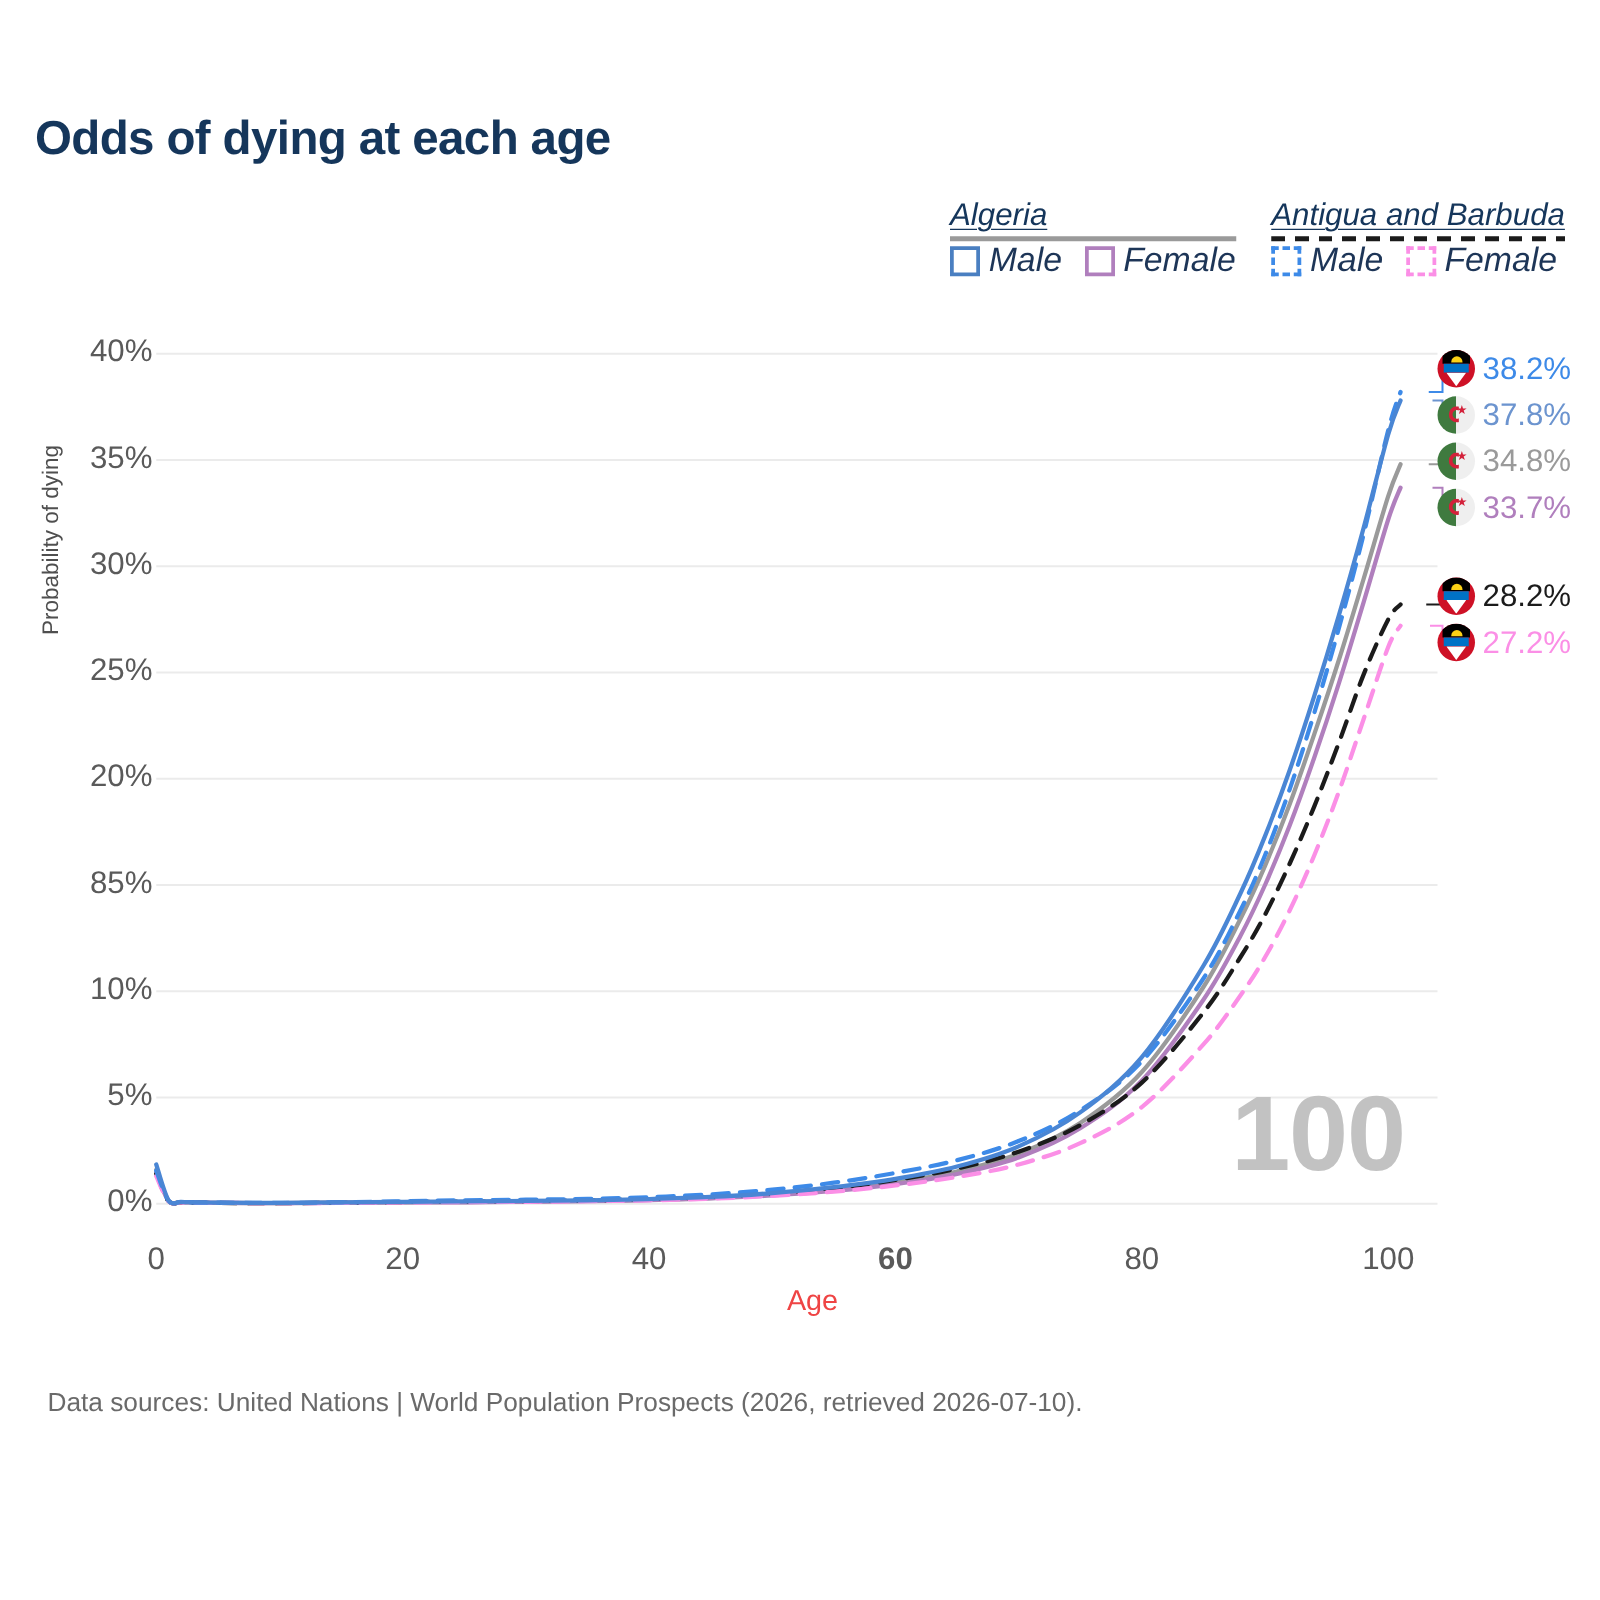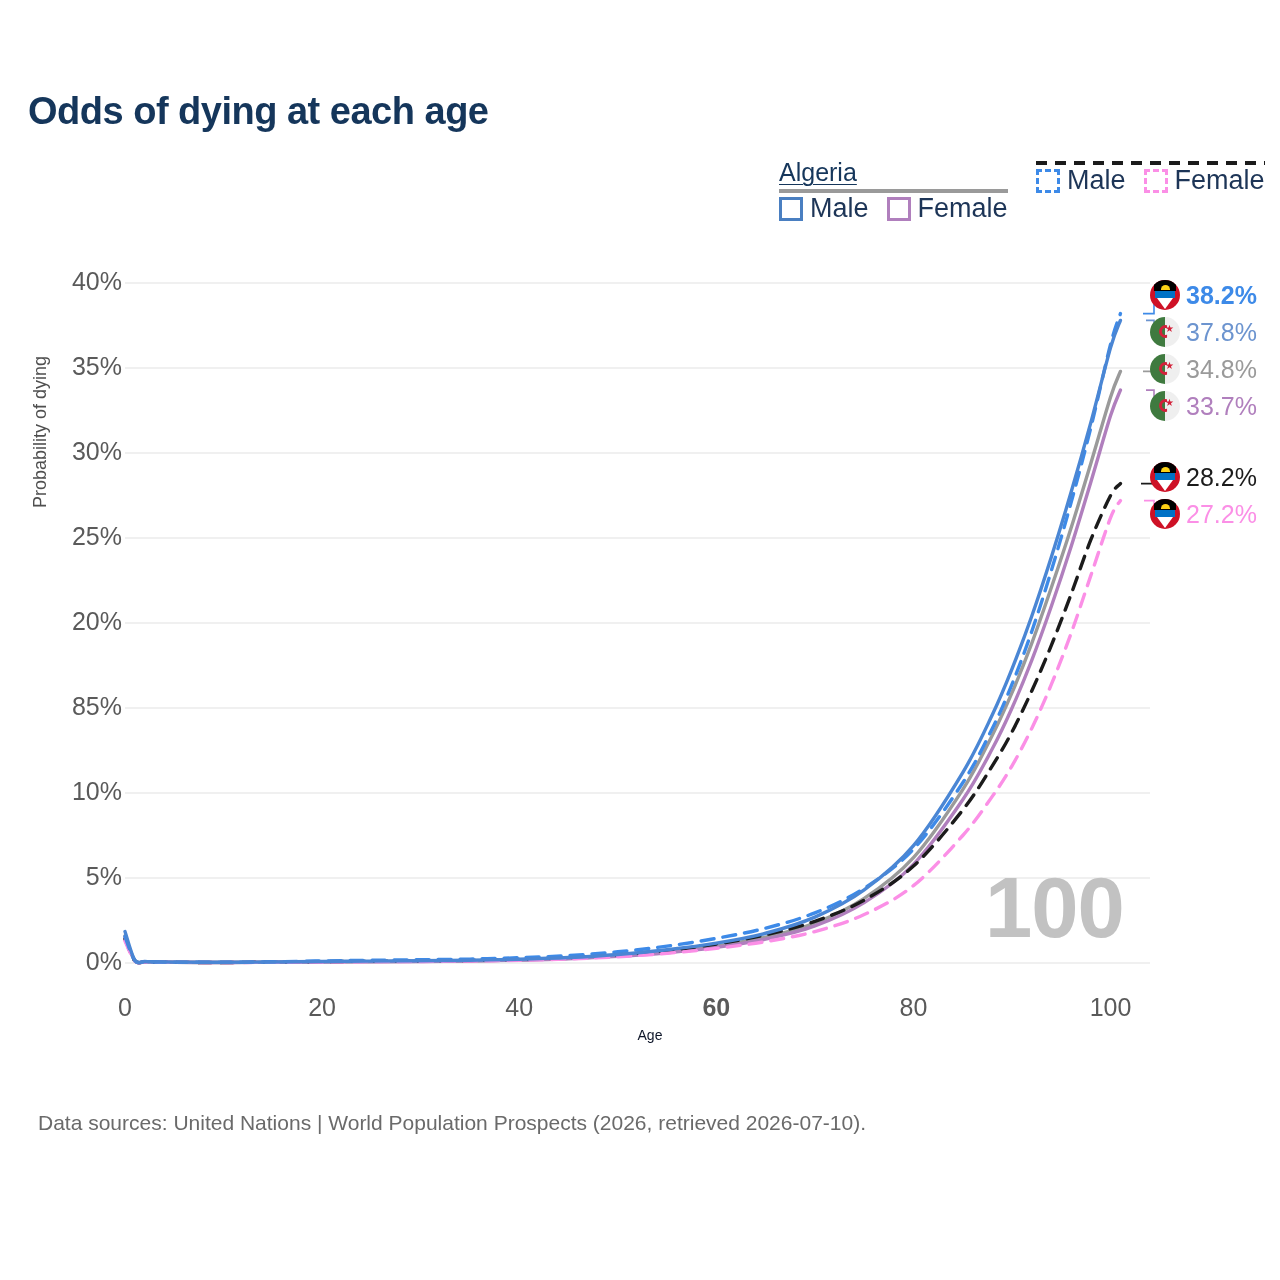--- a/index.html
+++ b/index.html
@@ -31,24 +31,25 @@
     font-weight: bold;
     color: #15365b;
     font-family: "Liberation Sans", sans-serif;
     letter-spacing: -0.5px;
     white-space: nowrap;
   }
 
   
   .legend {
     position: absolute;
-    left: 774px;
+    left: 755px;
     top: 158px;
     width: 505px;
     height: 90px;
+    font-style: italic;
   }
   .legend-group {
     position: absolute;
     top: 0;
   }
   .legend-group.algeria { left: 5px; }
   .legend-group.antigua { left: 262px; }
 
   .legend-country {
     font-size: 25px;
@@ -149,22 +150,22 @@
     font-size: 25px;
     color: #5a5a5a;
     font-family: "Liberation Sans", sans-serif;
   }
   .xlabel {
     position: absolute;
     top: 1027px;
     left: 0;
     width: 1280px;
     text-align: center;
-    font-size: 14px;
-    color: #0f172a;
+    font-size: 23px;
+    color: #ef4444;
     font-family: "Liberation Sans", sans-serif;
   }
   .xlabel span { margin-left: 20px; }
 
   
   .watermark {
     position: absolute;
     left: 985px;
     top: 865px;
     font-size: 85px;
@@ -278,20 +279,21 @@
           <span class="legend-label">Male</span>
         </div>
         <div class="legend-item">
           <span class="swatch solid-mauve"></span>
           <span class="legend-label">Female</span>
         </div>
       </div>
     </div>
 
     <div class="legend-group antigua">
+      <span class="legend-country">Antigua and Barbuda</span>
       <div class="country-rule dashed"></div>
       <div class="legend-items">
         <div class="legend-item">
           <span class="swatch dash-blue"></span>
           <span class="legend-label">Male</span>
         </div>
         <div class="legend-item">
           <span class="swatch dash-pink"></span>
           <span class="legend-label">Female</span>
         </div>
@@ -354,21 +356,21 @@
   <div class="watermark">100</div>
 
   <div class="endlabels" id="endlabel-host">
       <div class="endlabel" style="top: 10px;">
         <div class="flag ag">
           <div class="ag-top"></div>
           <div class="ag-sun"></div>
           <div class="ag-blue"></div>
           <div class="ag-white"></div>
         </div>
-        <span class="endlabel-text" style="color: rgb(61, 138, 232); font-weight: bold;">38.2%</span>
+        <span class="endlabel-text" style="color: rgb(61, 138, 232);">38.2%</span>
       </div>
       <div class="endlabel" style="top: 47px;">
         <div class="flag dz"></div>
         <span class="endlabel-text" style="color: rgb(108, 148, 207);">37.8%</span>
       </div>
       <div class="endlabel" style="top: 84px;">
         <div class="flag dz"></div>
         <span class="endlabel-text" style="color: rgb(154, 154, 154);">34.8%</span>
       </div>
       <div class="endlabel" style="top: 121px;">

